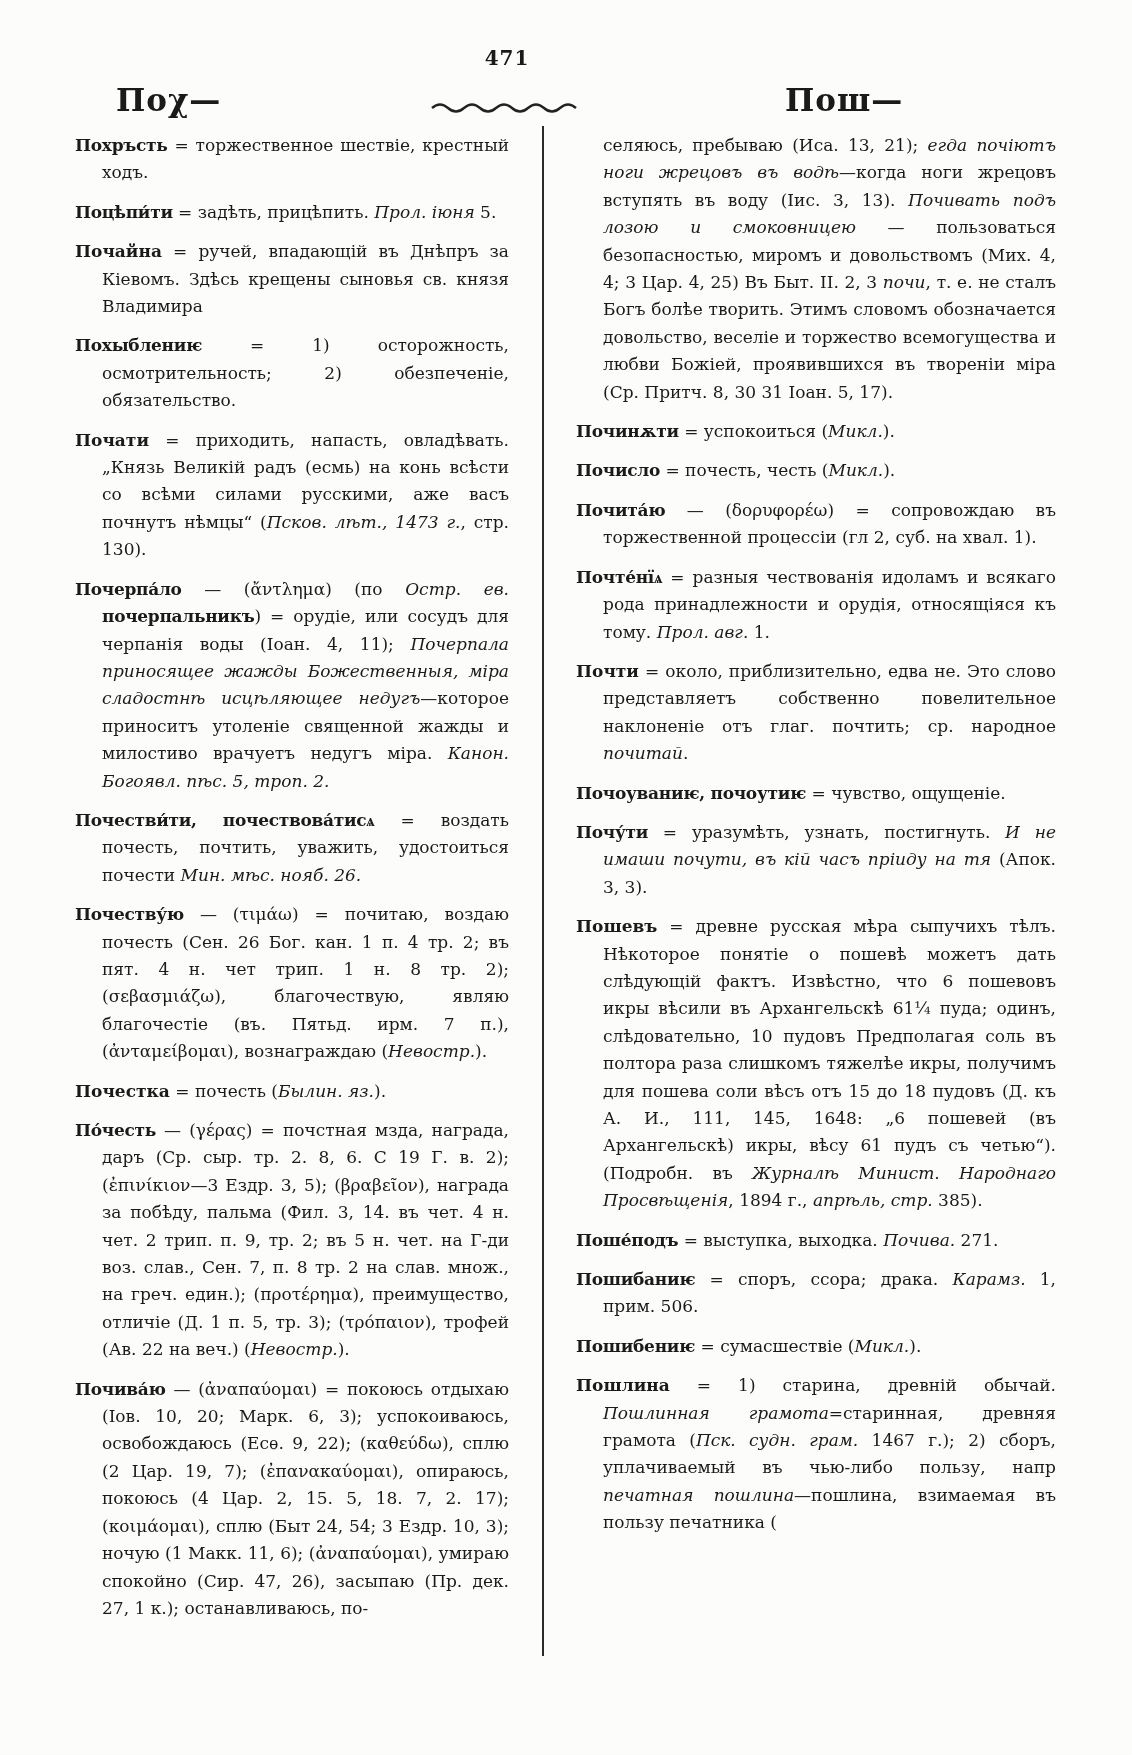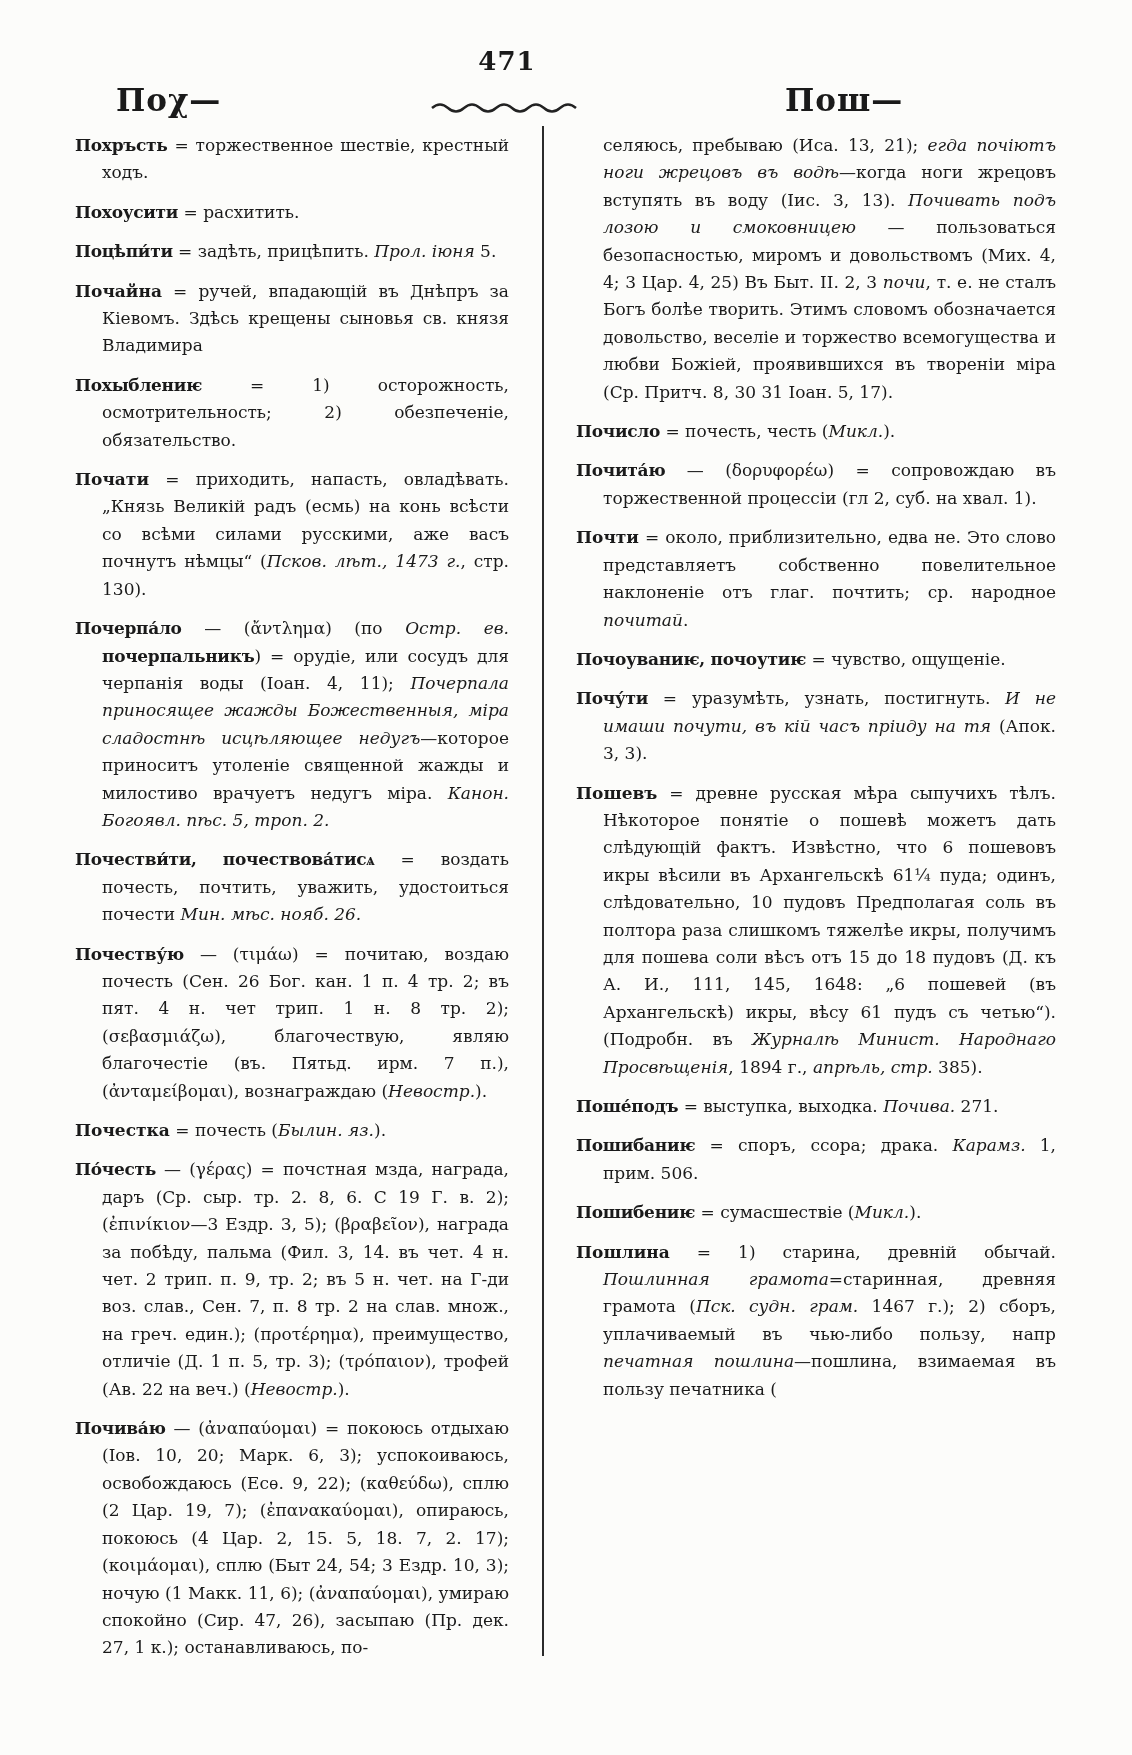--- a/index.html
+++ b/index.html
@@ -6,21 +6,21 @@
   body {
     width:1132px; height:1755px;
     background:#fcfcfa;
     font-family:"DejaVu Serif", serif;
     color:#1a1a1a;
   }
   .page { position:relative; width:1132px; height:1755px; overflow:hidden; }
 
   .pageno {
     position:absolute; top:46px; left:452px; width:110px;
-    text-align:center; font-weight:bold; font-size:26px; letter-spacing:1px;
+    text-align:center; font-weight:bold; font-size:20px; letter-spacing:1px;
   }
   .squiggle { position:absolute; top:98px; left:430px; }
 
   .head {
     position:absolute; top:82px;
     font-weight:bold; font-size:31px; letter-spacing:1px;text-align:right;
   }
   .head-left  { left:116px; }
   .head-right { left:785px; }
 
@@ -55,37 +55,38 @@
       <path d="M2 5 q 8 -7 16 0 t 16 0 t 16 0 t 16 0 t 16 0 t 16 0 t 16 0 t 16 0 t 16 0" stroke="#222" stroke-width="2.4" fill="none"></path>
     </svg>
   </div>
 
   <div class="head head-left">Поχ—</div>
   <div class="head head-right">Пош—</div>
 
   <div class="cols">
     <div class="col-left" id="col-left">
         <p class="entry"><span class="s-cs">Похръсть</span><span class="s-r"> = торжественное шествіе, крестный ходъ.</span></p>
-        <p class="entry"><span class="s-cs">Похоусити</span><span class="s-r"> = расхитить.</span></p>
         <p class="entry"><span class="s-cs">Поцѣпи́ти</span><span class="s-r"> = задѣть, прицѣпить. </span><span class="s-i">Прол. іюня</span><span class="s-r"> 5.</span></p>
         <p class="entry"><span class="s-b">Почайна</span><span class="s-r"> = ручей, впадающій въ Днѣпръ за Кіевомъ. Здѣсь крещены сыновья св. князя Владимира</span></p>
         <p class="entry"><span class="s-cs">Похыблениѥ</span><span class="s-r"> = 1) осторожность, осмотрительность; 2) обезпеченіе, обязательство.</span></p>
         <p class="entry"><span class="s-b">Почати</span><span class="s-r"> = приходить, напасть, овладѣвать. „Князь Великій радъ (есмь) на конь всѣсти со всѣми силами русскими, аже васъ почнутъ нѣмцы“ (</span><span class="s-i">Псков. лѣт., 1473 г.</span><span class="s-r">, стр. 130).</span></p>
         <p class="entry"><span class="s-cs">Почерпа́ло</span><span class="s-r"> — (ἄντλημα) (по </span><span class="s-i">Остр. ев.</span><span class="s-r"> </span><span class="s-cs">почерпальникъ</span><span class="s-r">) = орудіе, или сосудъ для черпанія воды (Іоан. 4, 11); </span><span class="s-i">Почерпала приносящее жажды Божественныя, міра сладостнѣ исцѣляющее недугъ</span><span class="s-r">—которое приноситъ утоленіе священной жажды и милостиво врачуетъ недугъ міра. </span><span class="s-i">Канон. Богоявл. пѣс. 5, троп. 2.</span></p>
         <p class="entry"><span class="s-cs">Почестви́ти, почествова́тисѧ</span><span class="s-r"> = воздать почесть, почтить, уважить, удостоиться почести </span><span class="s-i">Мин. мѣс. нояб. 26.</span></p>
         <p class="entry"><span class="s-cs">Почеству́ю</span><span class="s-r"> — (τιμάω) = почитаю, воздаю почесть (Сен. 26 Бог. кан. 1 п. 4 тр. 2; въ пят. 4 н. чет трип. 1 н. 8 тр. 2); (σεβασμιάζω), благочествую, являю благочестіе (въ. Пятьд. ирм. 7 п.), (ἀνταμείβομαι), вознаграждаю (</span><span class="s-i">Невостр.</span><span class="s-r">).</span></p>
         <p class="entry"><span class="s-b">Почестка</span><span class="s-r"> = почесть (</span><span class="s-i">Былин. яз.</span><span class="s-r">).</span></p>
         <p class="entry"><span class="s-cs">По́честь</span><span class="s-r"> — (γέρας) = почстная мзда, награда, даръ (Ср. сыр. тр. 2. 8, 6. С 19 Г. в. 2); (ἐπινίκιον—3 Ездр. 3, 5); (βραβεῖον), награда за побѣду, пальма (Фил. 3, 14. въ чет. 4 н. чет. 2 трип. п. 9, тр. 2; въ 5 н. чет. на Г-ди воз. слав., Сен. 7, п. 8 тр. 2 на слав. множ., на греч. един.); (προτέρημα), преимущество, отличіе (Д. 1 п. 5, тр. 3); (τρόπαιον), трофей (Ав. 22 на веч.) (</span><span class="s-i">Невостр.</span><span class="s-r">).</span></p>
         <p class="entry"><span class="s-cs">Почива́ю</span><span class="s-r"> — (ἀναπαύομαι) = покоюсь отдыхаю (Іов. 10, 20; Марк. 6, 3); успокоиваюсь, освобождаюсь (Есѳ. 9, 22); (καθεύδω), сплю (2 Цар. 19, 7); (ἐπανακαύομαι), опираюсь, покоюсь (4 Цар. 2, 15. 5, 18. 7, 2. 17); (κοιμάομαι), сплю (Быт 24, 54; 3 Ездр. 10, 3); ночую (1 Макк. 11, 6); (ἀναπαύομαι), умираю спокойно (Сир. 47, 26), засыпаю (Пр. дек. 27, 1 к.); останавливаюсь, по-</span></p>
       </div>
     <div class="divider"></div>
     <div class="col-right" id="col-right">
         <p class="entry cont"><span class="s-r">селяюсь, пребываю (Иса. 13, 21); </span><span class="s-i">егда почіютъ ноги жрецовъ въ водѣ</span><span class="s-r">—когда ноги жрецовъ вступять въ воду (Іис. 3, 13). </span><span class="s-i">Почивать подъ лозою и смоковницею</span><span class="s-r"> — пользоваться безопасностью, миромъ и довольствомъ (Мих. 4, 4; 3 Цар. 4, 25) Въ Быт. II. 2, 3 </span><span class="s-i">почи</span><span class="s-r">, т. е. не сталъ Богъ болѣе творить. Этимъ словомъ обозначается довольство, веселіе и торжество всемогущества и любви Божіей, проявившихся въ твореніи міра (Ср. Притч. 8, 30 31 Іоан. 5, 17).</span></p>
+        <p class="entry"><span class="s-cs">Починѫти</span><span class="s-r"> = успокоиться (</span><span class="s-i">Микл.</span><span class="s-r">).</span></p>
         <p class="entry"><span class="s-cs">Почисло</span><span class="s-r"> = почесть, честь (</span><span class="s-i">Микл.</span><span class="s-r">).</span></p>
         <p class="entry"><span class="s-cs">Почита́ю</span><span class="s-r"> — (δορυφορέω) = сопровождаю въ торжественной процессіи (гл 2, суб. на хвал. 1).</span></p>
+        <p class="entry"><span class="s-cs">Почте́нїѧ</span><span class="s-r"> = разныя чествованія идоламъ и всякаго рода принадлежности и орудія, относящіяся къ тому. </span><span class="s-i">Прол. авг.</span><span class="s-r"> 1.</span></p>
         <p class="entry"><span class="s-b">Почти</span><span class="s-r"> = около, приблизительно, едва не. Это слово представляетъ собственно повелительное наклоненіе отъ глаг. почтить; ср. народное </span><span class="s-i">почитай</span><span class="s-r">.</span></p>
         <p class="entry"><span class="s-cs">Почоуваниѥ, почоутиѥ</span><span class="s-r"> = чувство, ощущеніе.</span></p>
         <p class="entry"><span class="s-cs">Почу́ти</span><span class="s-r"> = уразумѣть, узнать, постигнуть. </span><span class="s-i">И не имаши почути, въ кій часъ пріиду на тя</span><span class="s-r"> (Апок. 3, 3).</span></p>
         <p class="entry"><span class="s-b">Пошевъ</span><span class="s-r"> = древне русская мѣра сыпучихъ тѣлъ. Нѣкоторое понятіе о пошевѣ можетъ дать слѣдующій фактъ. Извѣстно, что 6 пошевовъ икры вѣсили въ Архангельскѣ 61¼ пуда; одинъ, слѣдовательно, 10 пудовъ Предполагая соль въ полтора раза слишкомъ тяжелѣе икры, получимъ для пошева соли вѣсъ отъ 15 до 18 пудовъ (Д. къ А. И., 111, 145, 1648: „6 пошевей (въ Архангельскѣ) икры, вѣсу 61 пудъ съ четью“). (Подробн. въ </span><span class="s-i">Журналѣ Минист. Народнаго Просвѣщенія</span><span class="s-r">, 1894 г., </span><span class="s-i">апрѣль, стр.</span><span class="s-r"> 385).</span></p>
         <p class="entry"><span class="s-cs">Поше́подъ</span><span class="s-r"> = выступка, выходка. </span><span class="s-i">Почива.</span><span class="s-r"> 271.</span></p>
         <p class="entry"><span class="s-cs">Пошибаниѥ</span><span class="s-r"> = споръ, ссора; драка. </span><span class="s-i">Карамз.</span><span class="s-r"> 1, прим. 506.</span></p>
         <p class="entry"><span class="s-cs">Пошибениѥ</span><span class="s-r"> = сумасшествіе (</span><span class="s-i">Микл.</span><span class="s-r">).</span></p>
         <p class="entry"><span class="s-b">Пошлина</span><span class="s-r"> = 1) старина, древній обычай. </span><span class="s-i">Пошлинная грамота</span><span class="s-r">=старинная, древняя грамота (</span><span class="s-i">Пск. судн. грам.</span><span class="s-r"> 1467 г.); 2) сборъ, уплачиваемый въ чью-либо пользу, напр </span><span class="s-i">печатная пошлина</span><span class="s-r">—пошлина, взимаемая въ пользу печатника (</span></p>
       </div>
   </div>

